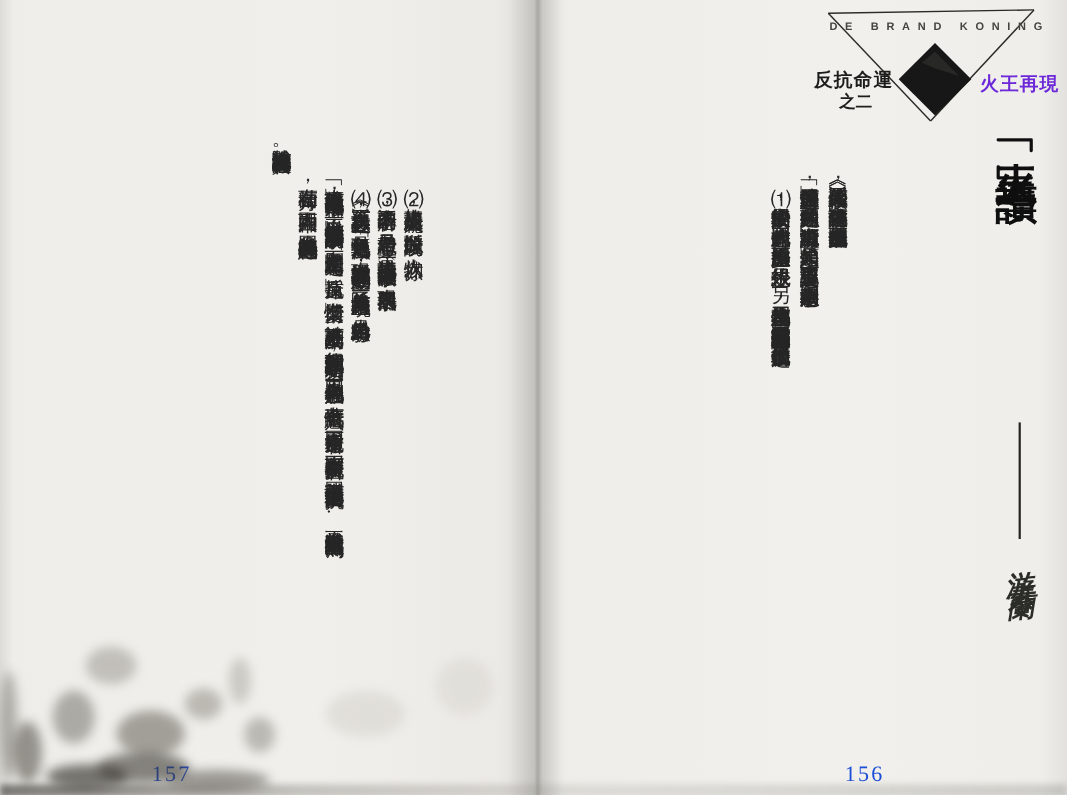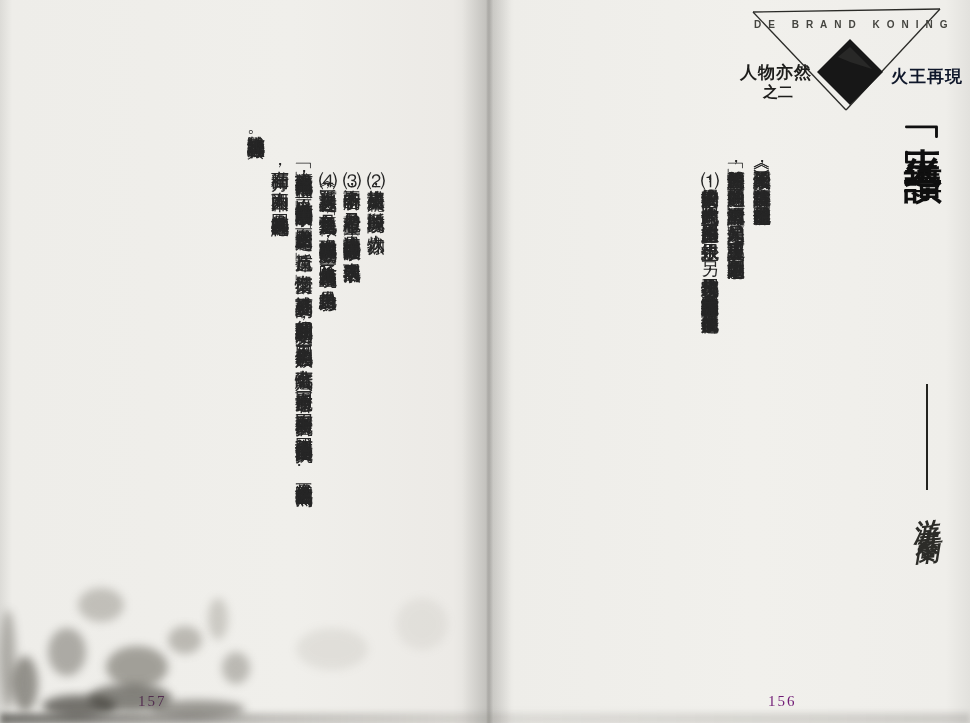--- a/index.html
+++ b/index.html
@@ -52,41 +52,41 @@
     font-size:17px;font-weight:bold;color:#1d1d1b;letter-spacing:1px;
   }
   .series-part{
     position:absolute;left:763px;top:83px;
     font-family:"Liberation Sans",sans-serif;
     font-size:15px;font-weight:bold;color:#1d1d1b;
   }
   .volume-label{
     position:absolute;left:891px;top:65px;
     font-family:"Liberation Sans",sans-serif;
-    font-size:17px;font-weight:bold;color:#0f172a;letter-spacing:1px;
+    font-size:17px;font-weight:bold;color:#6d28d9;letter-spacing:1px;
   }
   
   .main-title{
     position:absolute;top:114px;right:22px;
     writing-mode:vertical-rl;
     font-size:38px;font-weight:900;letter-spacing:4px;color:#0f0f0f;
   }
   .title-rule{
     position:absolute;left:926px;top:384px;width:2px;height:106px;background:#23231f;
   }
   .author-signature{
     position:absolute;top:500px;right:30px;
     writing-mode:vertical-rl;
     font-size:25px;font-style:italic;font-weight:bold;letter-spacing:9px;color:#2c2c28;
     transform:rotate(-5deg);
   }
   
   .pagenum{
     position:absolute;top:693px;
-    font-size:15px;letter-spacing:2px;color:#701a75;
+    font-size:20px;letter-spacing:2px;color:#1d4ed8;
   }
   .pagenum-left{left:138px;}
   .pagenum-right{left:768px;}
   
   .blob{position:absolute;border-radius:50%;filter:blur(5px);}
   .b1{left:78px;top:588px;width:46px;height:34px;background:#6e6a60;opacity:.35;}
   .b2{left:48px;top:628px;width:38px;height:48px;background:#5d5a52;opacity:.45;}
   .b3{left:106px;top:646px;width:62px;height:42px;background:#565349;opacity:.5;}
   .b4{left:168px;top:626px;width:34px;height:28px;background:#6e6a60;opacity:.4;}
   .b5{left:88px;top:684px;width:84px;height:28px;background:#3d3b34;opacity:.6;}
@@ -110,21 +110,21 @@
   <div class="gutter-shadow"></div>
 
   <svg class="logo-svg" width="262" height="114" viewBox="0 0 262 114">
     <line x1="53" y1="10" x2="240" y2="7" stroke="#2b2b28" stroke-width="1.3"></line>
     <line x1="53" y1="10" x2="146" y2="108" stroke="#2b2b28" stroke-width="1.3"></line>
     <line x1="240" y1="7" x2="146" y2="108" stroke="#2b2b28" stroke-width="1.3"></line>
     <polygon points="150,37 183,70 150,103 117,70" fill="#171717"></polygon>
     <polygon points="150,45 172,67 150,60 138,55" fill="#3a3a38" opacity="0.5"></polygon>
   </svg>
   <div class="brand-caption">DE BRAND KONING</div>
-  <div class="series-label">人物亦然</div>
+  <div class="series-label">反抗命運</div>
   <div class="series-part">之二</div>
   <div class="volume-label">火王再現</div>
 
   <div class="main-title">「火王」導讀</div>
   <div class="title-rule"></div>
   <div class="author-signature">游素蘭</div>
 
   <div class="vbody right-text">
     <p>《火王》接續著《傾國怨伶》，傳述著「古鏡奇譚」的故事，然而也算是另一個故事的開始。</p>
     <p>「傾」著重於脫軌命運的傳述，而選擇了強勁的起頭，漸漸導出「古鏡奇譚」的「源」，如果「傾」是起頭，那《火王》即可說是「過程」之一了，因為它是系列故事的中段。</p>

